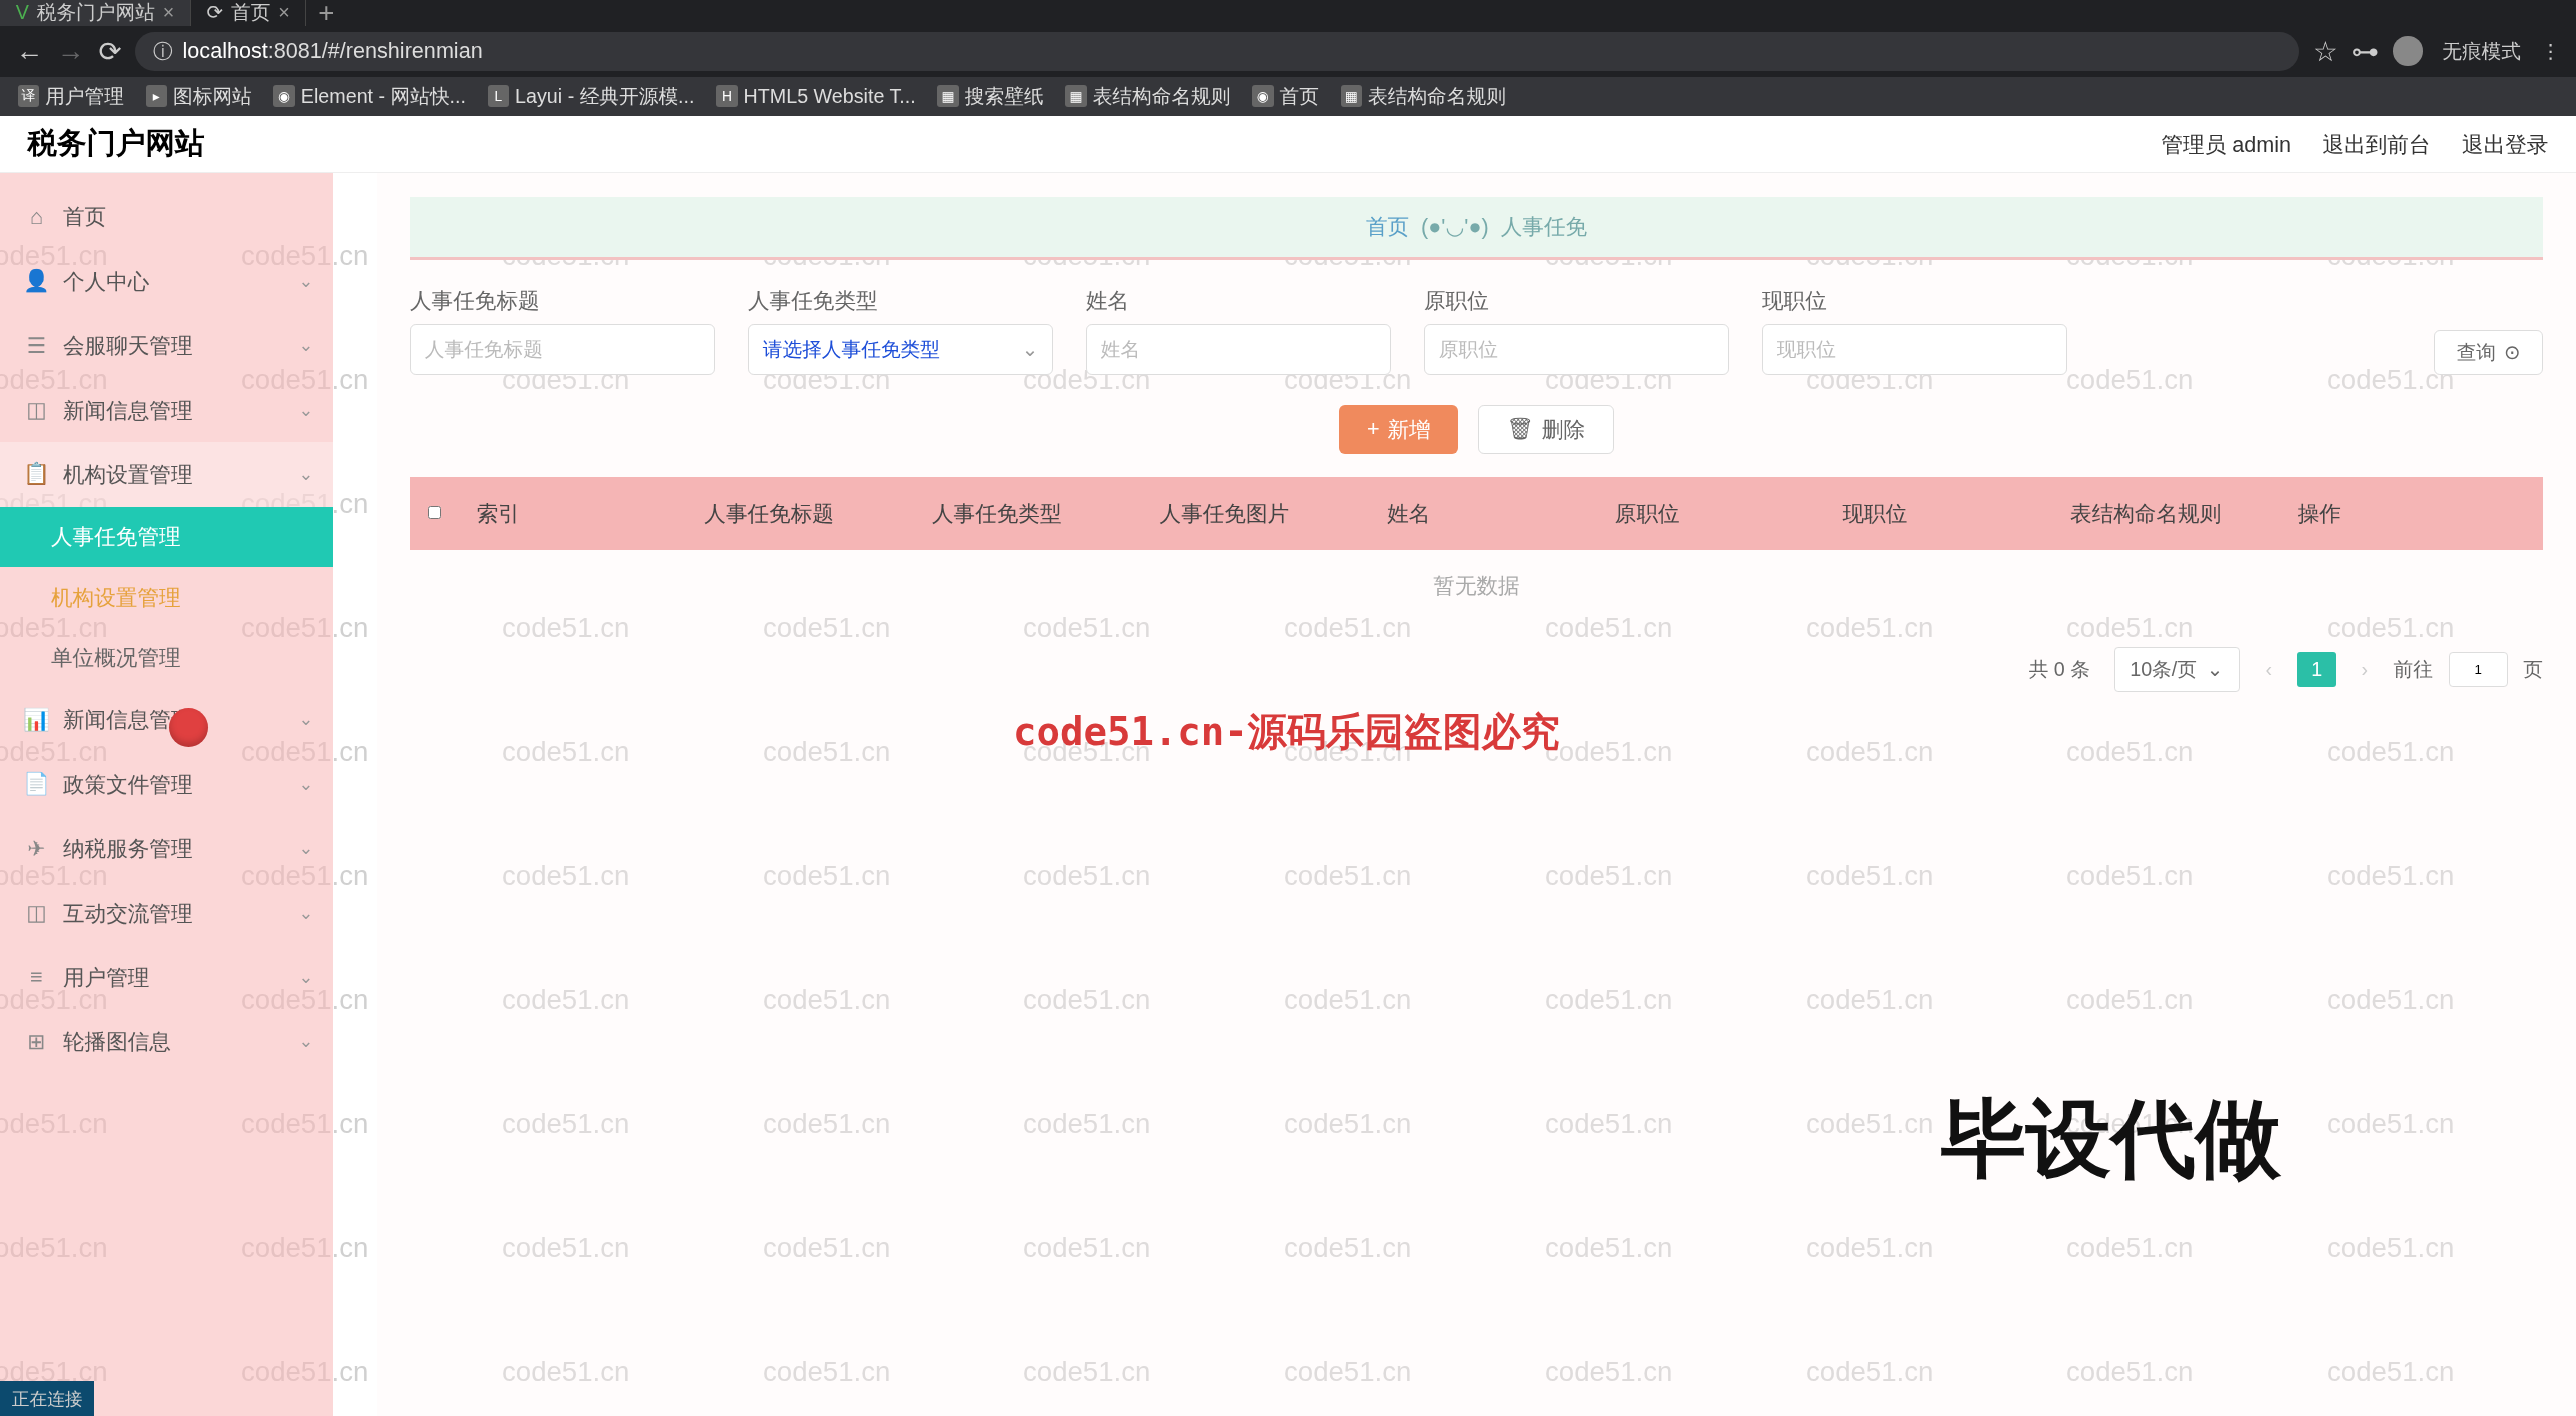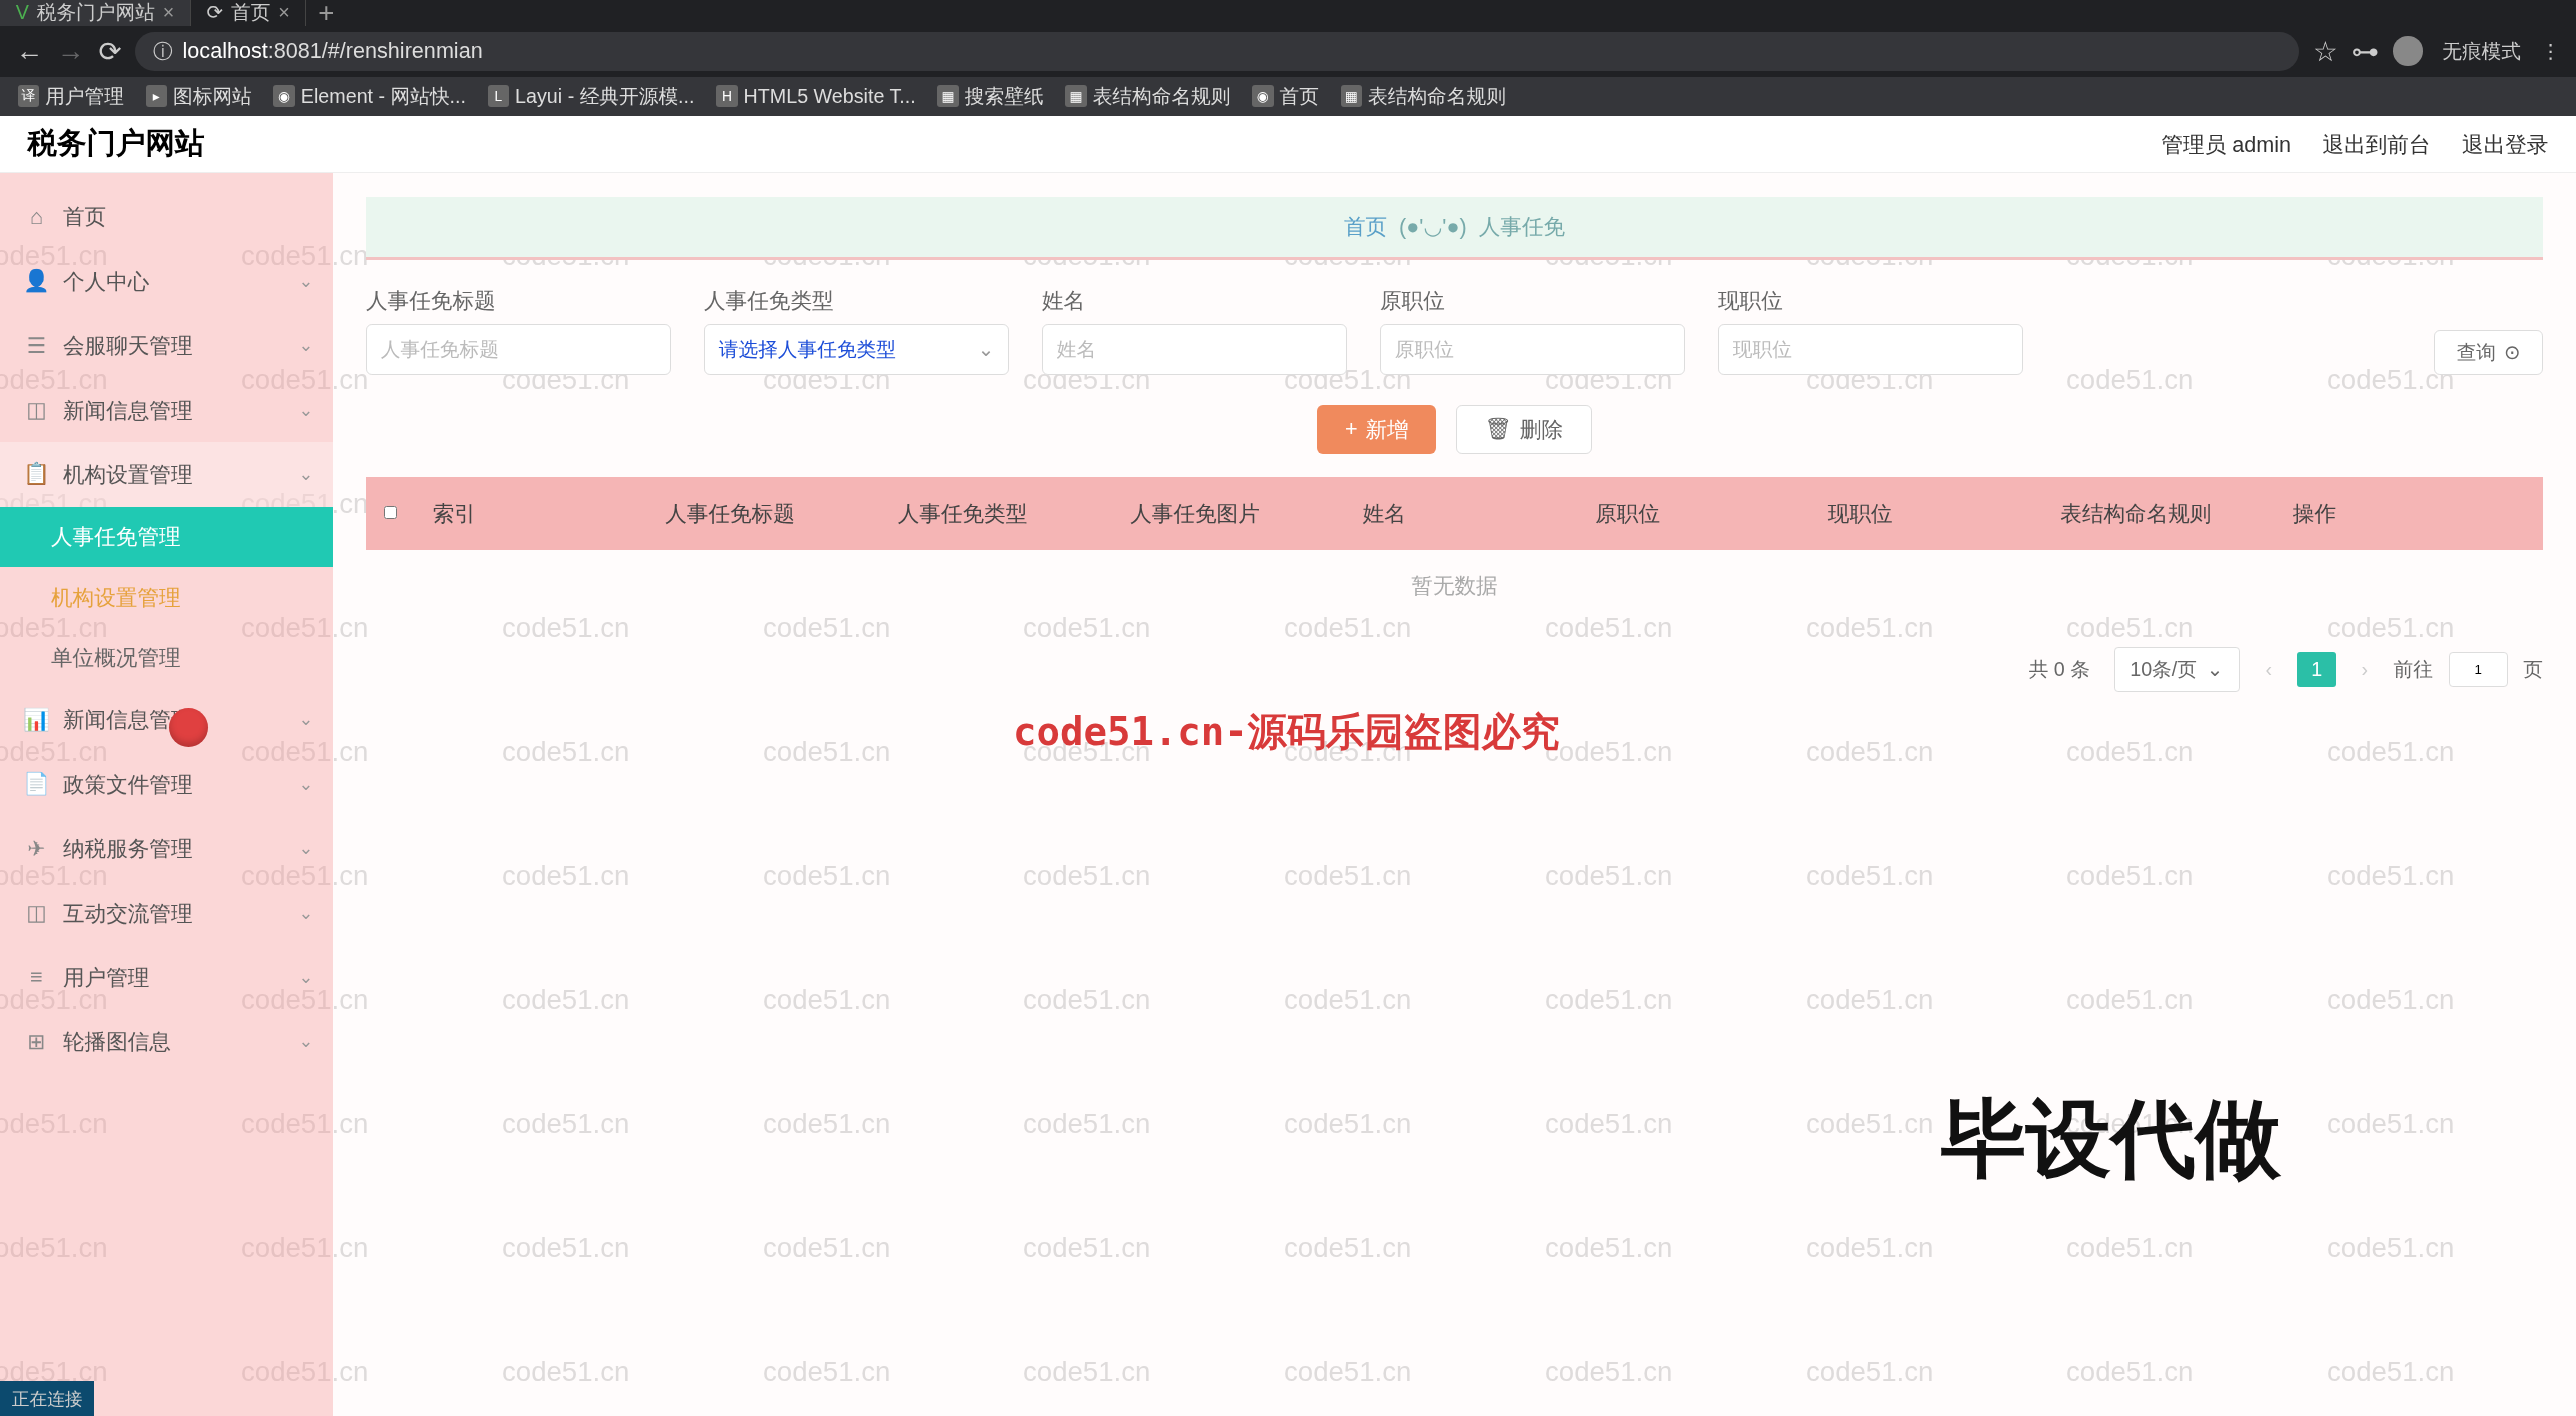--- a/index.html
+++ b/index.html
@@ -44,21 +44,21 @@
     .menu-item { display: flex; align-items: center; padding: 17.7px 23.6px; font-size: 21.6px; color: #555; cursor: pointer; position: relative; }
     .menu-item .menu-icon { width: 25.6px; text-align: center; margin-right: 13.8px; color: #888; }
     .menu-item .chev { position: absolute; right: 19.7px; color: #999; font-size: 17.7px; }
     .menu-item.expanded { background: rgba(255,255,255,0.3); }
     .submenu-item { padding: 15.7px 23.6px 15.7px 51px; font-size: 21.6px; color: #666; cursor: pointer; }
     .submenu-item.highlight { color: #e6a23c; }
     .submenu-item.active { background: #20c9b3; color: #fff; }
     .cursor-dot { position: absolute; width: 39px; height: 39px; background: #e04040; border-radius: 50%; left: 169px; top: 708px; z-index: 20; box-shadow: inset 0 -3.9px 7.9px rgba(0,0,0,0.2); }
     
     
-    .main { flex: 1; padding: 23.6px 33px; background: rgba(255,245,245,0.3); }
+    .main { flex: 1; padding: 23.6px 33px; background: rgba(255,245,245,0.3); margin-left: 44px; }
     .breadcrumb-bar { background: #eaf6ef; padding: 15.7px 0; text-align: center; font-size: 21.6px; color: #7aa; margin-bottom: 25.6px; border-bottom: 3px solid #f3c2c2; }
     .breadcrumb-bar a { color: #5aa0c8; text-decoration: none; }
     
     .filters { display: flex; gap: 33px; align-items: flex-end; flex-wrap: wrap; margin-bottom: 29.5px; }
     .filter { display: flex; flex-direction: column; gap: 9.8px; }
     .filter label { font-size: 21.6px; color: #666; }
     .filter input, .filter .select { height: 51px; border: 1px solid #ddd; border-radius: 5.9px; padding: 0 13.8px; font-size: 19.7px; color: #999; background: #fff; width: 305px; }
     .filter .select { display: flex; align-items: center; justify-content: space-between; }
     .filter input::placeholder { color: #bbb; }
     .search-btn { height: 45px; padding: 0 21.6px; background: #fff; border: 1px solid #ddd; border-radius: 5.9px; font-size: 19.7px; color: #666; cursor: pointer; display: flex; align-items: center; gap: 7.9px; margin-left: auto; }

